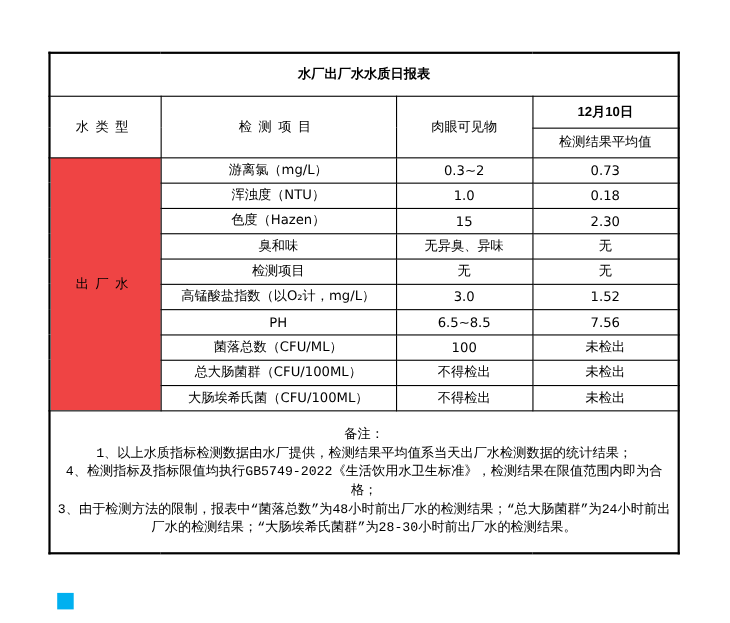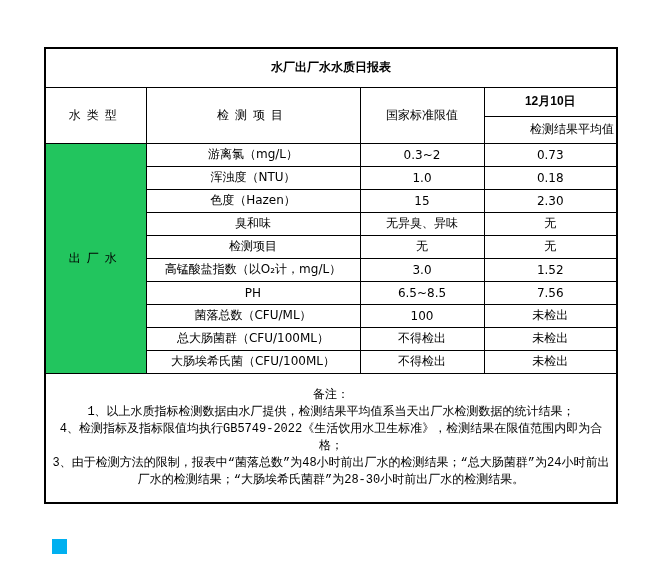--- a/index.html
+++ b/index.html
@@ -31,21 +31,21 @@
     vertical-align: middle;
     padding: 0 2px;
     overflow: hidden;
   }
   td.title-cell {
     height: 39px;
     font-size: 15px;
     font-weight: bold;
   }
   tr.header-top td { height: 29px; }
-  tr.header-bottom td { height: 27px; text-align: right; }
+  tr.header-bottom td { height: 27px; }
   td.spaced { letter-spacing: 6px; padding-left: 8px; }
   td.date-cell { font-size: 14px; font-weight: bold; font-family: Liberation Sans, sans-serif; }
   tr.data-row td { height: 23px; white-space: nowrap; }
   td.item-cell { text-align: left; padding-left: 2px; margin-top: 28px; }
   td.type-cell {
     background: #00B0F0;
     letter-spacing: 6px;
     padding-left: 8px;
     font-size: 12px;
   }
@@ -79,29 +79,29 @@
     </colgroup>
 
     <tbody>
         <tr>
       <td colspan="4" class="title-cell">水厂出厂水水质日报表</td>
     </tr>
 
     <tr class="header-top">
       <td rowspan="2" class="spaced">水类型</td>
       <td rowspan="2" class="spaced">检测项目</td>
-      <td rowspan="2">国家标准限值</td>
+      <td rowspan="2">肉眼可见物</td>
       <td class="date-cell">12月10日</td>
     </tr>
     <tr class="header-bottom">
       <td>检测结果平均值</td>
     </tr>
 
     <tr class="data-row">
-      <td rowspan="10" class="type-cell" style="background: #22c55e; margin-left: 21px;">出厂水</td>
+      <td rowspan="10" class="type-cell" style="background: #ef4444; margin-left: 21px;">出厂水</td>
       <td class="item-cell">游离氯（mg/L）</td>
       <td>0.3~2</td>
       <td>0.73</td>
     </tr>
     <tr class="data-row">
       <td class="item-cell">浑浊度（NTU）</td>
       <td>1.0</td>
       <td>0.18</td>
     </tr>
     <tr class="data-row">

